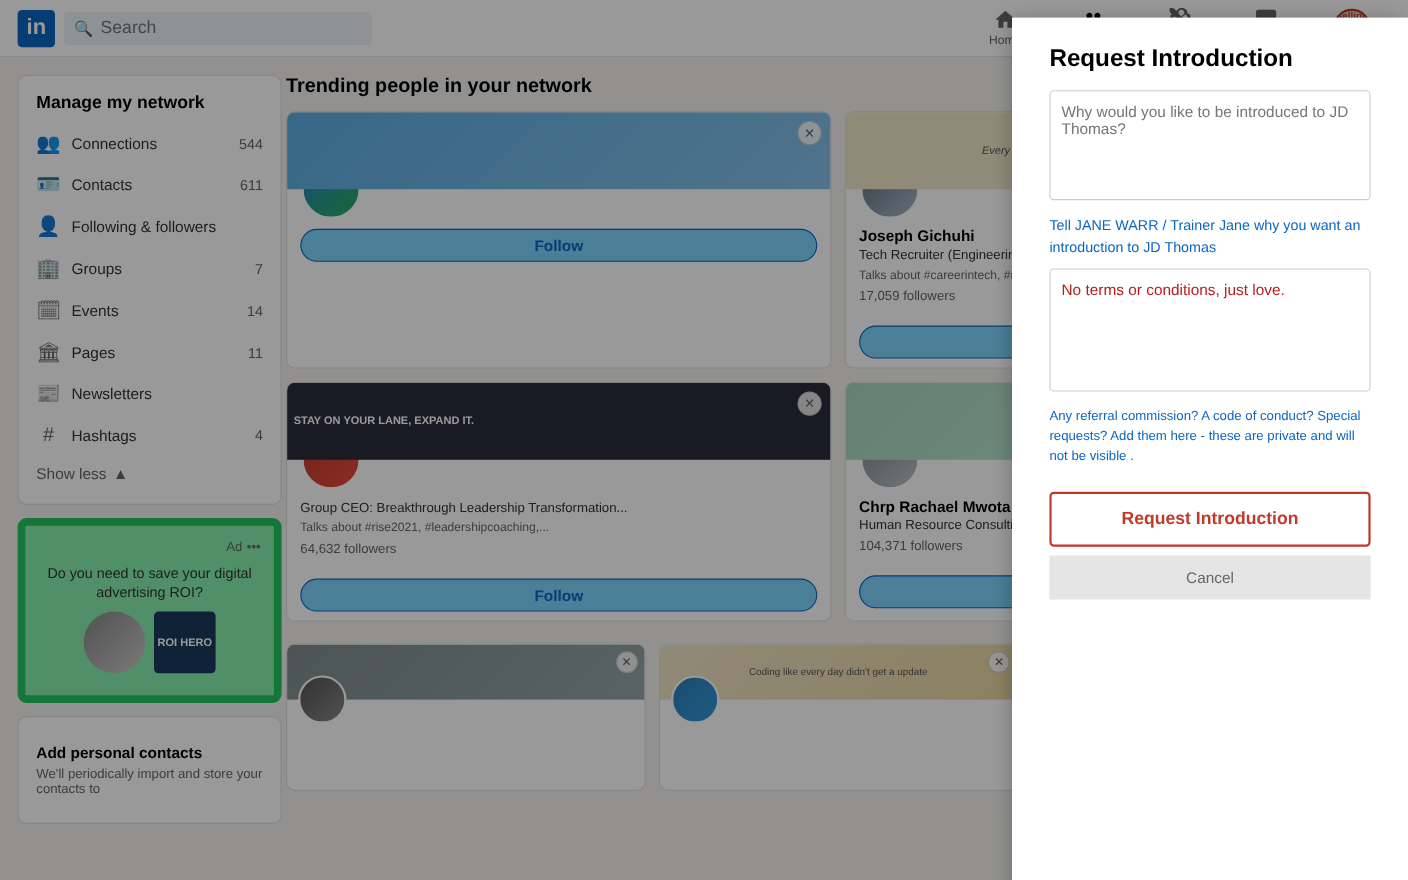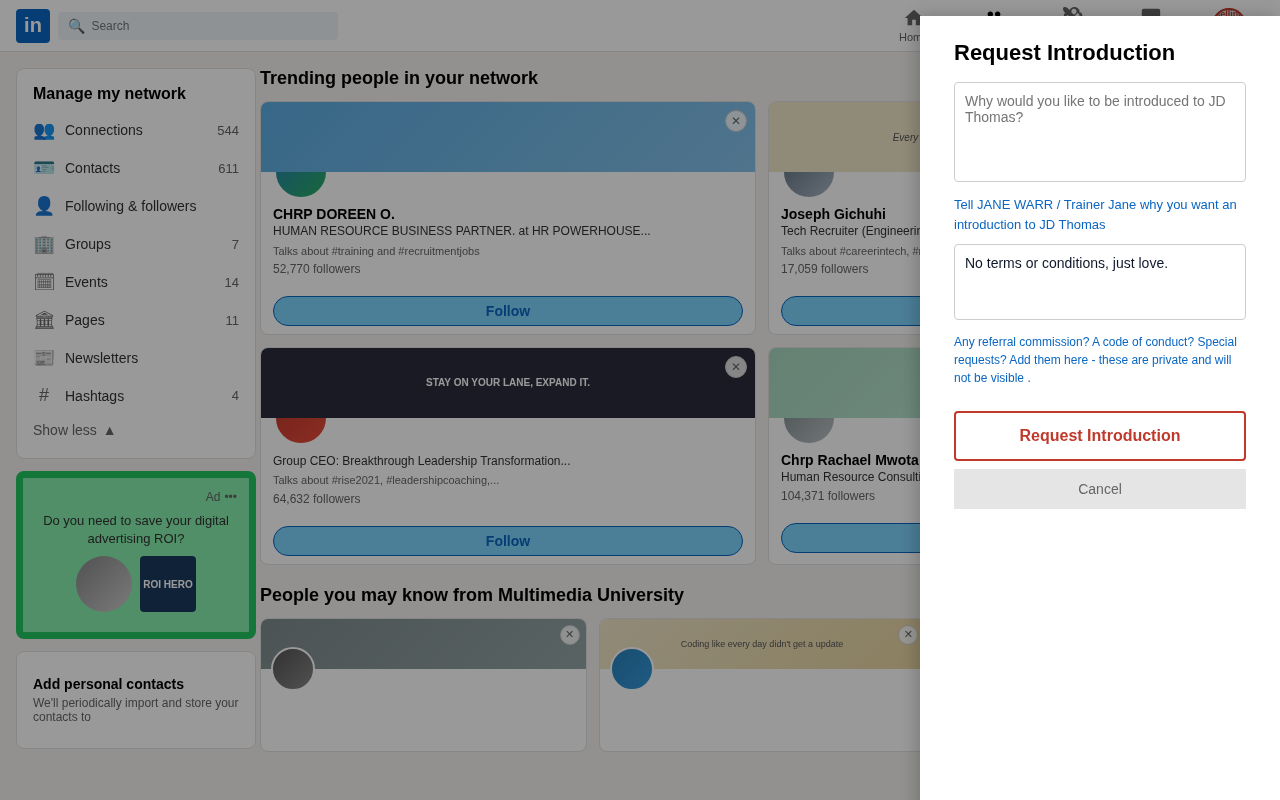--- a/index.html
+++ b/index.html
@@ -15,21 +15,21 @@
     .linkedin-logo {
       width: 34px; height: 34px; background: #0a66c2; border-radius: 4px;
       display: flex; align-items: center; justify-content: center;
       color: #fff; font-size: 20px; font-weight: 900; flex-shrink: 0;
     }
     .search-bar {
       display: flex; align-items: center; background: #eef3f8; border-radius: 4px;
       padding: 6px 10px; gap: 6px; width: 280px;
     }
     .search-bar input {
-      border: none; background: transparent; font-size: 12px; outline: none; width: 100%;
+      border: none; background: transparent; font-size: 16px; outline: none; width: 100%;
     }
     .search-icon-svg { color: #666; font-size: 14px; }
 
     .nav-items {
       display: flex; align-items: center; margin-left: auto; gap: 4px;
     }
     .nav-item {
       display: flex; flex-direction: column; align-items: center;
       padding: 6px 12px; cursor: pointer; border-bottom: 2px solid transparent;
       font-size: 11px; color: #666; min-width: 70px;
@@ -147,22 +147,22 @@
     }
     .modal-title { font-size: 22px; font-weight: 700; margin-bottom: 16px; }
     .modal-textarea {
       width: 100%; border: 1px solid #ccc; border-radius: 4px;
       padding: 10px; font-size: 14px; resize: none; height: 100px;
       font-family: inherit; color: #999;
     }
     .modal-link { color: #0a66c2; font-size: 13px; margin: 10px 0; display: block; line-height: 1.5; }
     .modal-textarea2 {
       width: 100%; border: 1px solid #ccc; border-radius: 4px;
-      padding: 10px; font-size: 14px; resize: none; height: 76px;
-      font-family: inherit; color: #0f172a;
+      padding: 10px; font-size: 14px; resize: none; height: 112px;
+      font-family: inherit; color: #b91c1c;
     }
     .modal-note {
       color: #0a66c2; font-size: 12px; margin-top: 10px; line-height: 1.5; display: block;
     }
     .modal-request-btn {
       display: block; width: 100%; margin-top: 24px;
       border: 2px solid #c0392b; border-radius: 4px;
       padding: 14px; color: #c0392b; font-weight: 700;
       background: #fff; cursor: pointer; font-size: 16px;
       text-align: center;
@@ -317,26 +317,20 @@
     <h2 class="section-title">Trending people in your network</h2>
 
     <div class="trending-grid">
 
       <div class="person-card">
         <div class="card-banner banner-teal"></div>
         <div class="card-close-btn">✕</div>
         <div class="card-avatar-wrap">
           <div class="card-avatar avatar-teal"></div>
         </div>
-        <div class="card-body">
-          <div class="card-name">CHRP DOREEN O.</div>
-          <div class="card-title">HUMAN RESOURCE BUSINESS PARTNER. at HR POWERHOUSE...</div>
-          <div class="card-talks">Talks about #training and #recruitmentjobs</div>
-          <div class="card-followers">52,770 followers</div>
-        </div>
         <button class="follow-btn">Follow</button>
       </div>
 
       <div class="person-card">
         <div class="card-banner banner-quote" style="display:flex;align-items:center;justify-content:center;padding:6px;">
           <span style="font-size:10px;color:#555;text-align:center;font-style:italic;">Every day may not be goo... something good every day.</span>
         </div>
         <div class="card-close-btn" style="top:8px;">✕</div>
         <div class="card-avatar-wrap">
           <div class="card-avatar avatar-quote" style="background:linear-gradient(135deg,#5d6d7e,#aab7c4);"></div>
@@ -344,21 +338,21 @@
         <div class="card-body">
           <div class="card-name">Joseph Gichuhi</div>
           <div class="card-title">Tech Recruiter (Engineering) Microsoft</div>
           <div class="card-talks">Talks about #careerintech, #machinelearning, #techrecrui...</div>
           <div class="card-followers">17,059 followers</div>
         </div>
         <button class="follow-btn">Follow</button>
       </div>
 
       <div class="person-card">
-        <div class="card-banner banner-stay" style="display:flex;align-items:center;justify-content:center;padding:6px;">
+        <div class="card-banner banner-stay" style="display:flex;align-items:center;padding:6px;">
           <span style="font-size:10px;color:#fff;text-align:center;font-weight:700;text-transform:uppercase;">STAY ON YOUR LANE, EXPAND IT.</span>
         </div>
         <div class="card-close-btn">✕</div>
         <div class="card-avatar-wrap">
           <div class="card-avatar" style="background:linear-gradient(135deg,#c0392b,#e74c3c);"></div>
         </div>
         <div class="card-body">
           <div class="card-title">Group CEO: Breakthrough Leadership Transformation...</div>
           <div class="card-talks">Talks about #rise2021, #leadershipcoaching,...</div>
           <div class="card-followers">64,632 followers</div>
@@ -378,21 +372,20 @@
           <div class="card-name">Chrp Rachael Mwota</div>
           <div class="card-title">Human Resource Consulting &amp; Outsourcing || Employee co...</div>
           <div class="card-talks"></div>
           <div class="card-followers">104,371 followers</div>
         </div>
         <button class="follow-btn">Follow</button>
       </div>
 
     </div>
 
-    <h2 class="section-title2">People you may know from Multimedia University</h2>
     <div class="people-row">
       <div class="person-mini-card">
         <div class="mini-banner" style="background:linear-gradient(135deg,#7f8c8d,#95a5a6);"></div>
         <div class="mini-close">✕</div>
         <div style="width:44px;height:44px;border-radius:50%;background:linear-gradient(135deg,#555,#888);border:2px solid #fff;margin:-22px 10px 0;"></div>
         <div style="height:60px;"></div>
       </div>
       <div class="person-mini-card">
         <div class="mini-banner" style="background:linear-gradient(135deg,#f0e6c8,#e8d5a0);display:flex;align-items:center;justify-content:center;">
           <span style="font-size:9px;color:#555;text-align:center;padding:4px;">Coding like every day didn't get a update</span>

